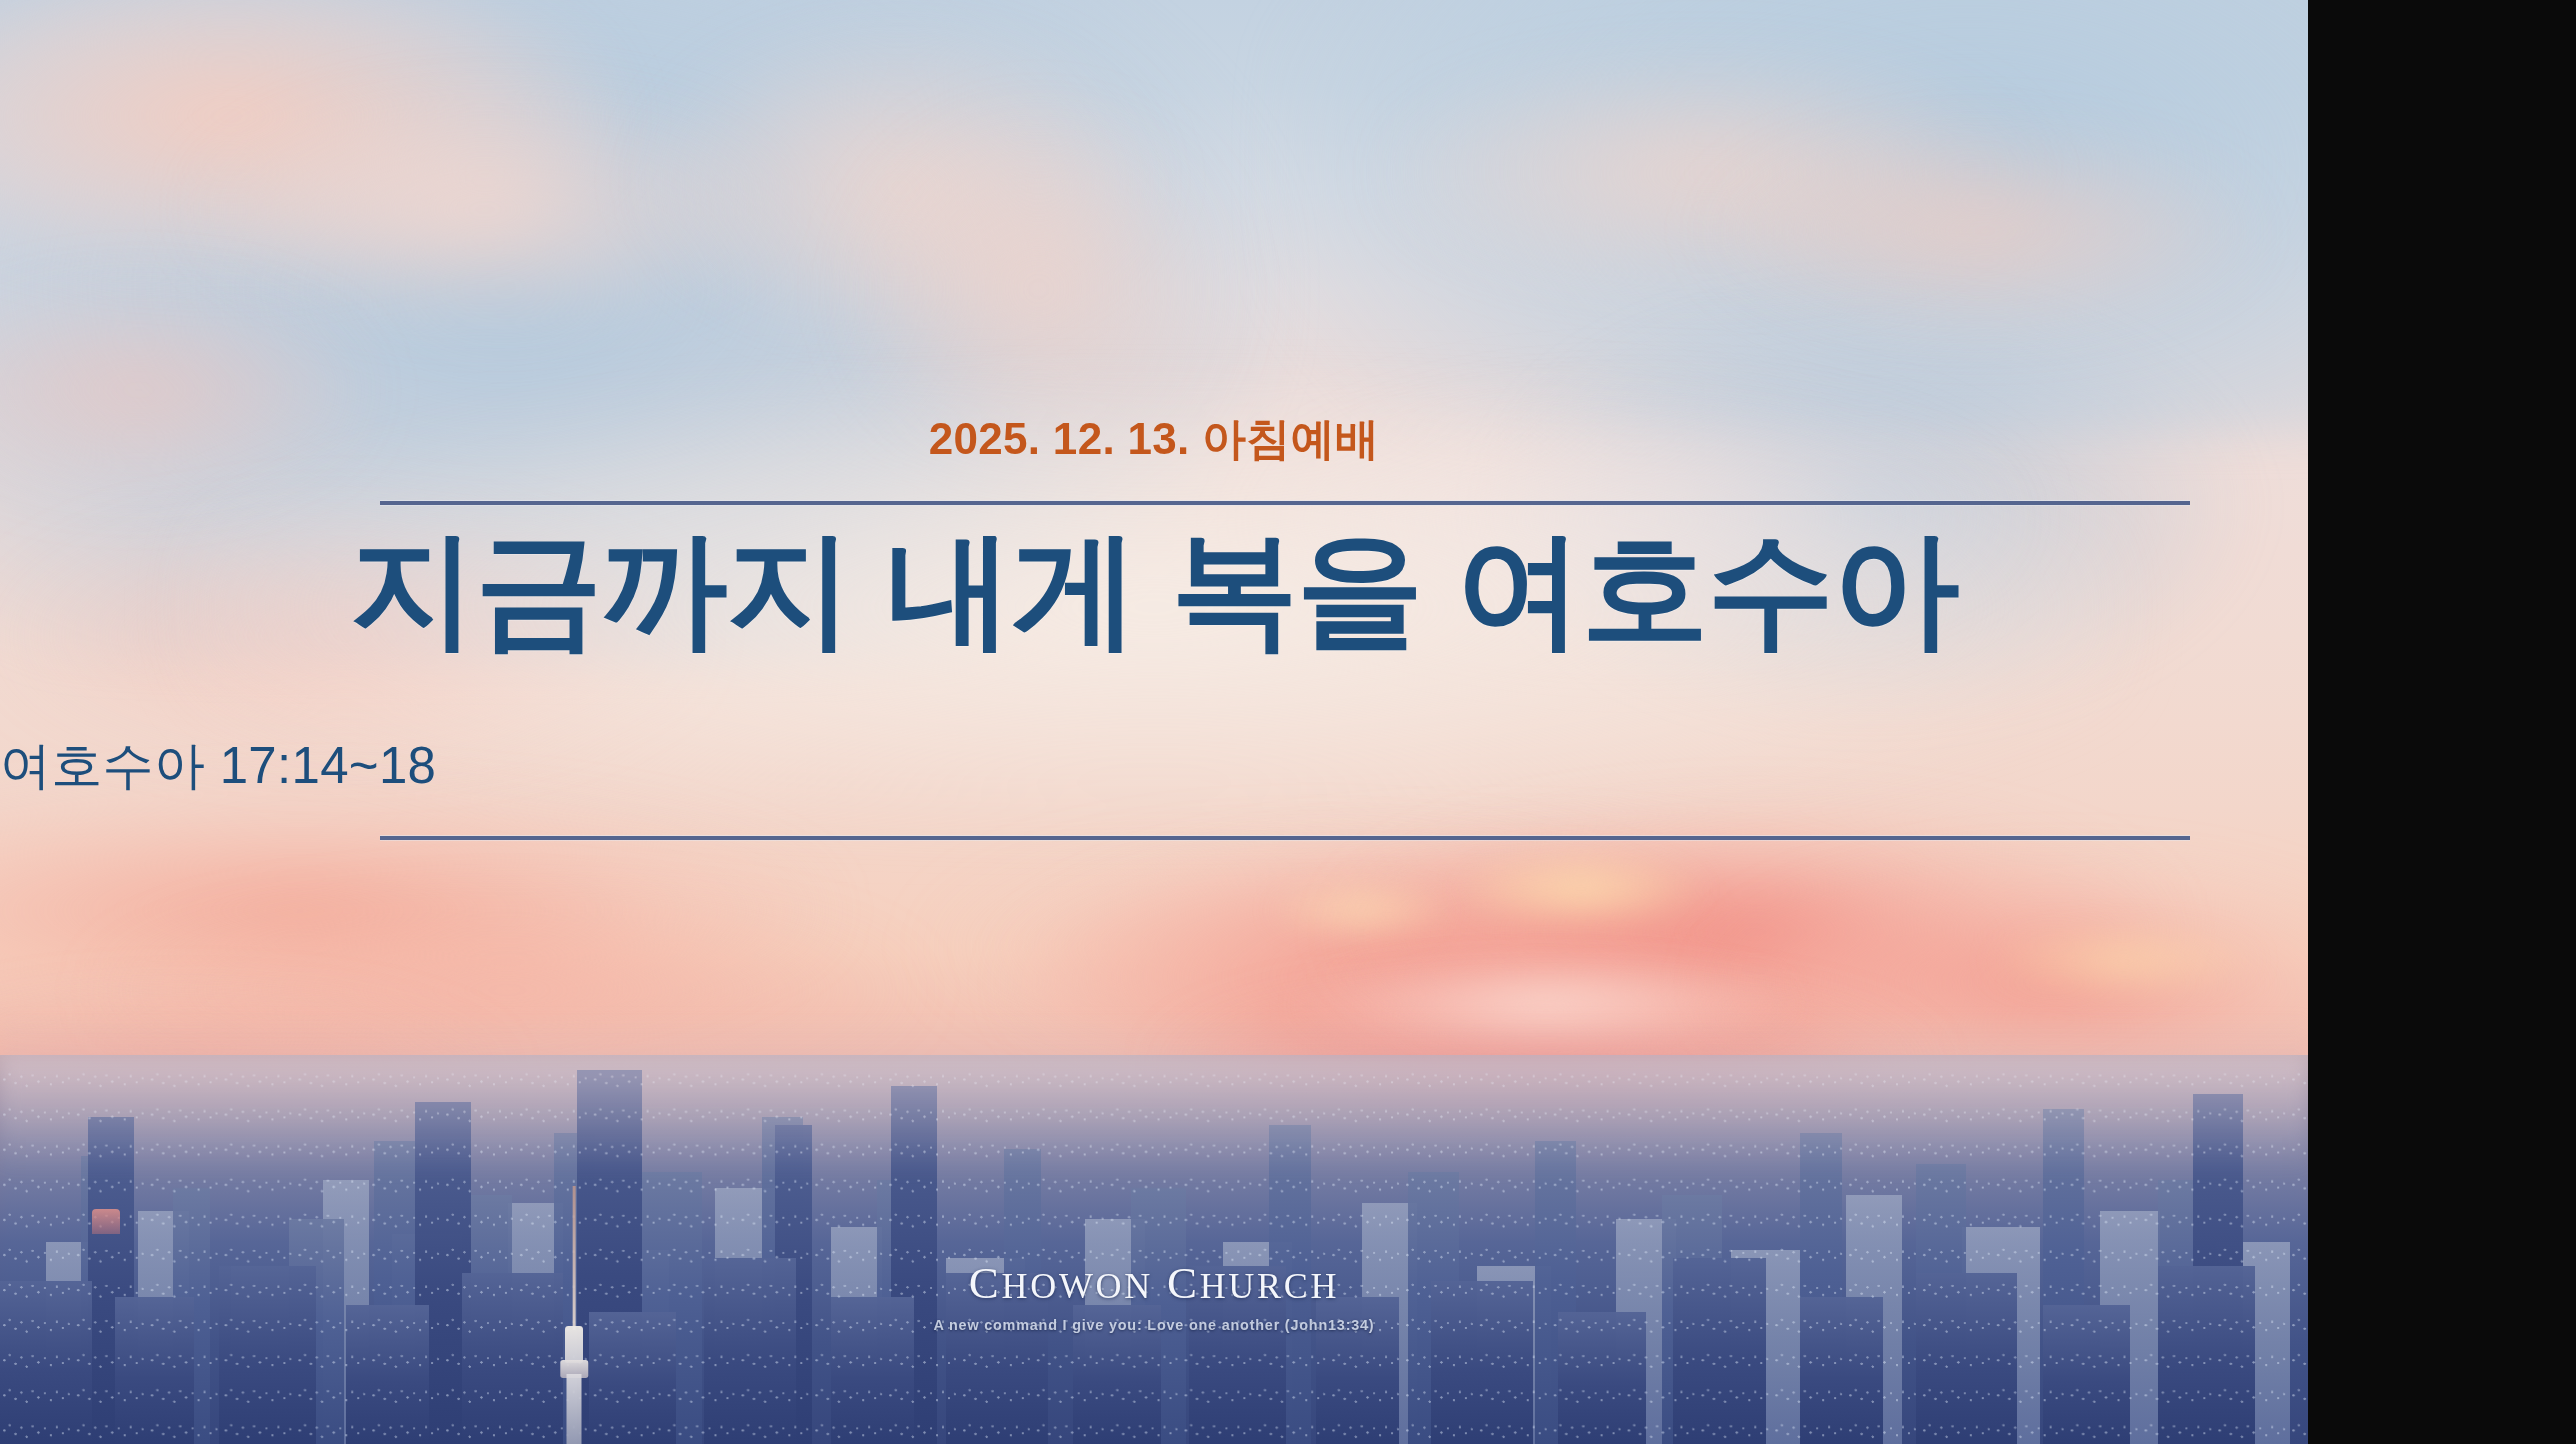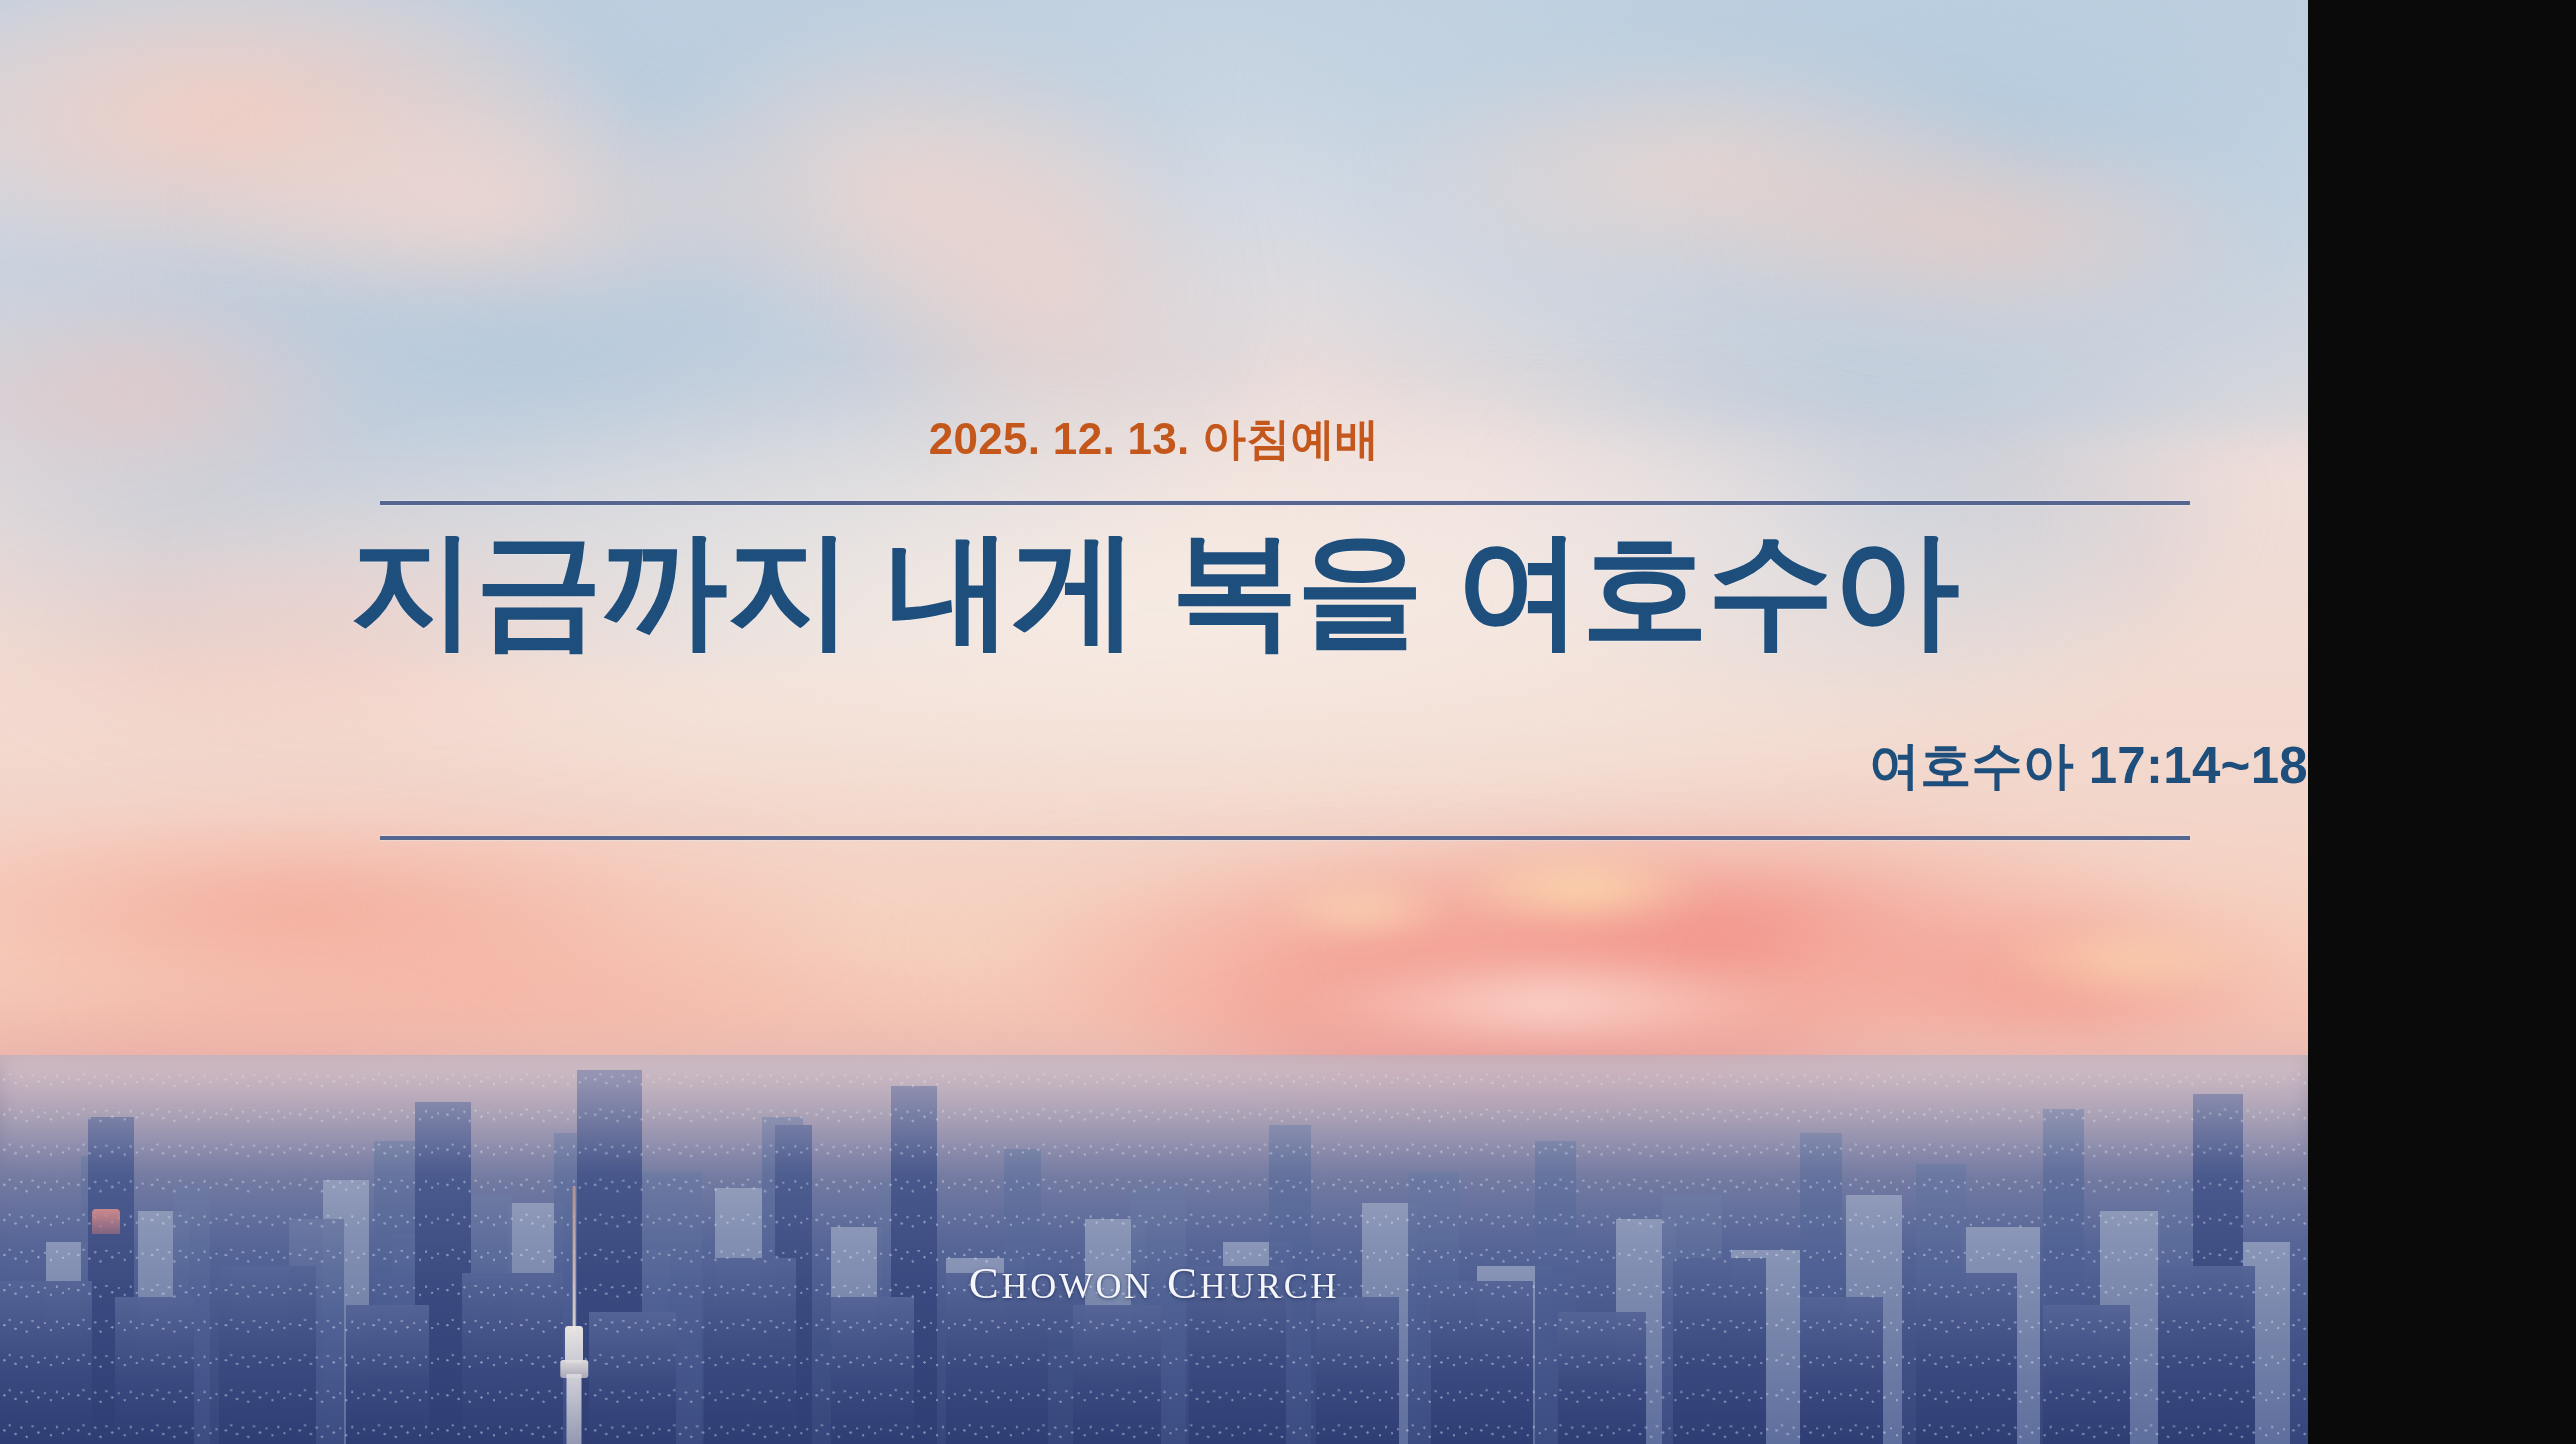--- a/index.html
+++ b/index.html
@@ -238,23 +238,23 @@
     font-weight:700;
     color:#1d4e7c;
     font-family:"Liberation Sans",sans-serif;
     letter-spacing:-1.4px;
     white-space:nowrap;
     text-shadow:0 1.4px 0 rgba(255,255,255,0.25);
   }
 
   .verse{
     position:absolute; left:0; right:0; top:732px;
-    text-align:right;
+    text-align:left;
     font-size:51px;
-    font-weight:700;
+    font-weight:400;
     color:#1d4e7c;
     font-family:"Liberation Sans",sans-serif;
     letter-spacing:0.3px;
   }
 
   
   .logo{
     position:absolute; left:0; right:0; top:1260px;
     text-align:center;
     z-index:12;
@@ -408,16 +408,17 @@
     <div class="headline">지금까지 내게 복을 여호수아</div>
 
     <div class="verse">여호수아 17:14~18</div>
 
     <div class="rule rule-bottom"></div>
 
   </div>
 
   <div class="logo">
     <div class="logo-name"><span>C</span><span class="sc">HOWON</span><span> </span><span>C</span><span class="sc">HURCH</span></div>
+    <div class="logo-tag">A new command I give you: Love one another (John13:34)</div>
   </div>
 
 </div>
 
 
 </body></html>

